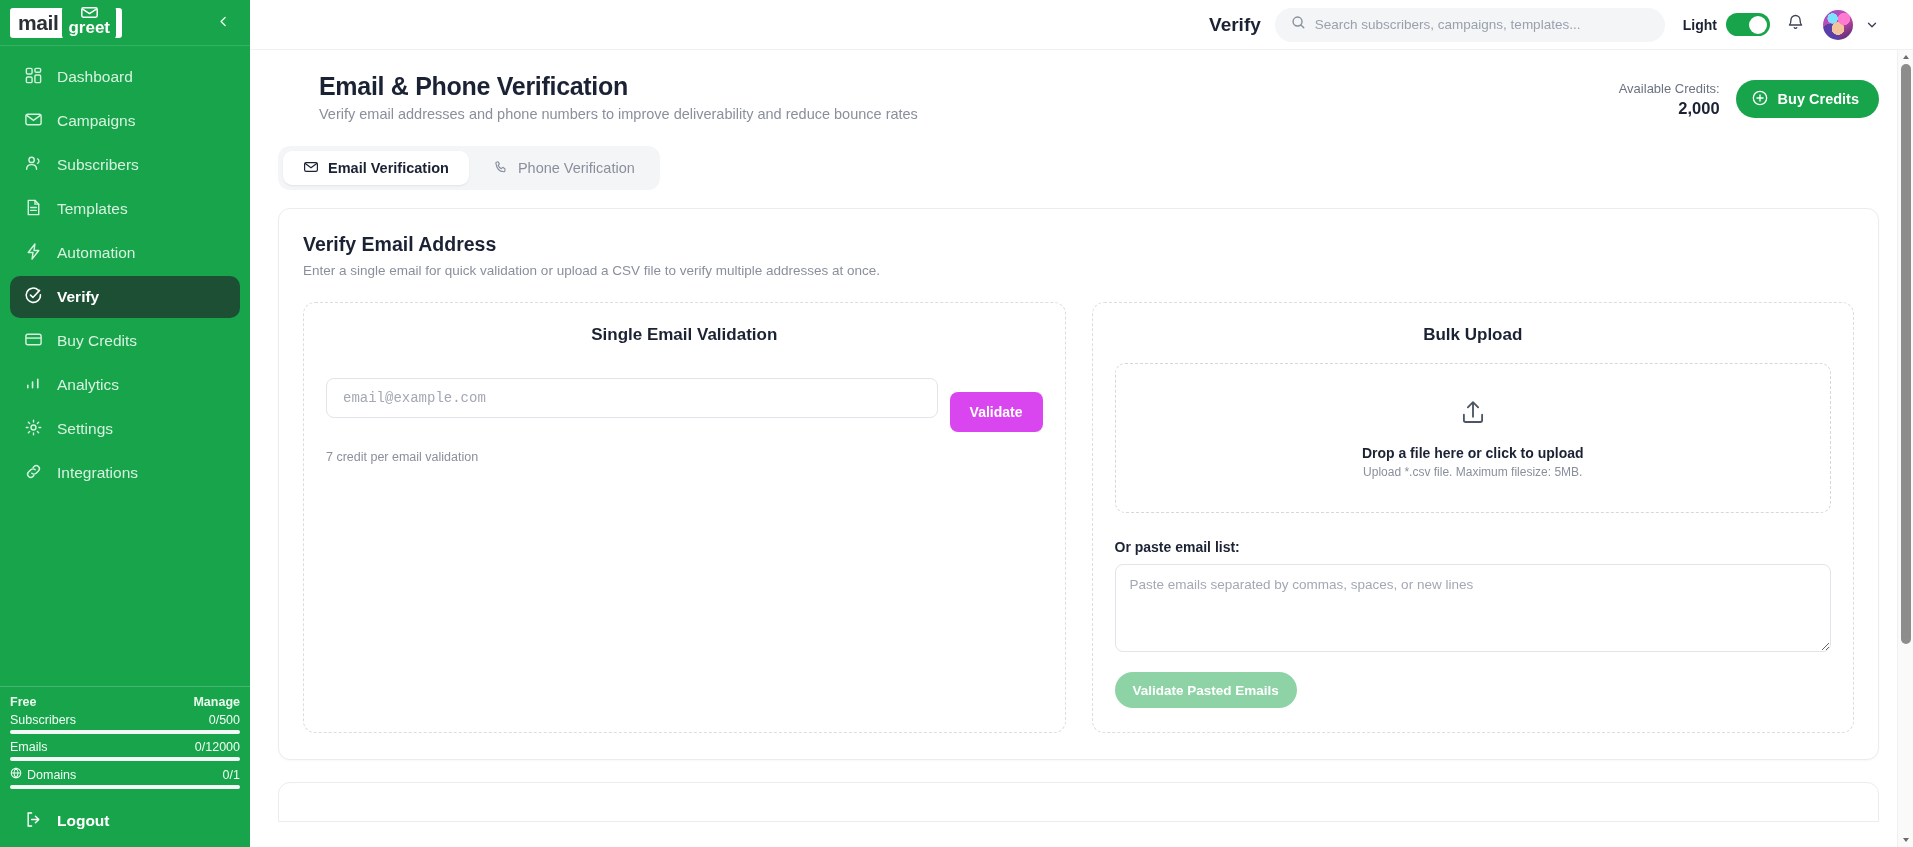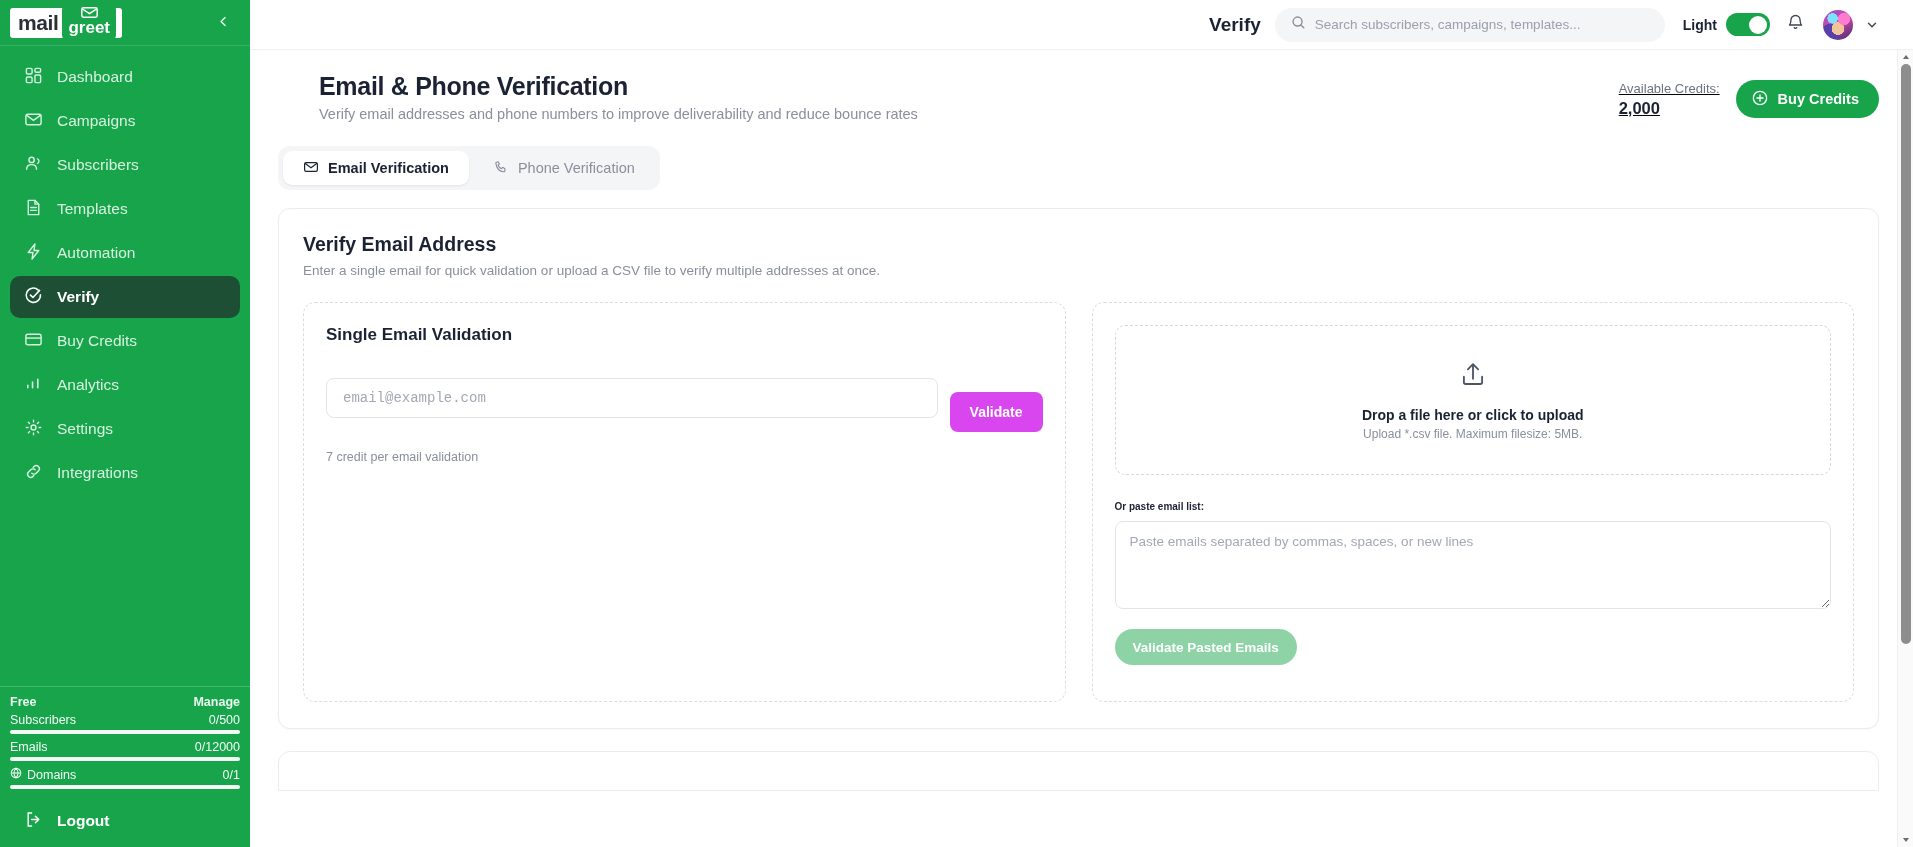--- a/index.html
+++ b/index.html
@@ -101,21 +101,21 @@
   .content { flex: 1 1 auto; overflow: hidden; padding: 0 34px 0 28px;
     position: relative; }
 
   .page-head { display: flex; align-items: flex-start;
     justify-content: space-between; padding-top: 22px; margin-left: 41px; }
   .page-title { font-size: 25px; font-weight: 700; color: #1b2233;
     letter-spacing: -0.3px; }
   .page-sub { font-size: 14.5px; color: #8a8f9c; margin-top: 5px; }
   .credits-wrap { display: flex; align-items: center; gap: 16px;
     padding-top: 8px; }
-  .credits-text { text-align: left; text-decoration: underline; }
+  .credits-text { text-align: right; }
   .credits-label { font-size: 13px; color: #6b7280; }
   .credits-value { font-size: 16.5px; font-weight: 700; color: #1b2233;
     margin-top: 3px; }
   .buy-btn { display: flex; align-items: center; gap: 9px;
     background: #17a44a; color: #fff; border: none; border-radius: 22px;
     height: 38px; padding: 0 20px 0 15px; font-size: 14.5px;
     font-weight: 700; cursor: pointer;
     font-family: "Liberation Sans", sans-serif; }
 
   .tabs { display: inline-flex; background: #f4f5f7; border-radius: 12px;
@@ -130,42 +130,42 @@
   .card { margin-top: 18px; border: 1px solid #ececf0; border-radius: 12px;
     background: #fff; padding: 24px 24px 26px 24px;
     box-shadow: 0 1px 2px rgba(16,24,40,0.03); }
   .card-title { font-size: 19.5px; font-weight: 700; color: #1b2233; }
   .card-sub { font-size: 13.5px; color: #8a8f9c; margin-top: 7px; }
 
   .cols { display: flex; gap: 26px; margin-top: 24px; }
   .panel { flex: 1 1 0; border: 1px dashed #dcdde3; border-radius: 12px;
     padding: 22px 22px 24px 22px; min-height: 400px; }
   .panel-title { font-size: 17px; font-weight: 700; color: #1b2233;
-    margin-bottom: 18px; }
+    margin-bottom: 18px; text-align: center; }
 
   .email-row { display: flex; gap: 12px; align-items: center; }
   .email-input { flex: 1 1 auto; height: 40px; border: 1px solid #e3e4e9;
     border-radius: 8px; padding: 0 16px; font-size: 14px; outline: none;
     color: #3b4252; font-family: Liberation Mono, monospace; }
   .email-input::placeholder { color: #a3a8b3; }
   .validate-btn { height: 40px; padding: 0 20px; border-radius: 8px;
     border: none; background: #d946ef; color: #ffffff; font-size: 14px;
     font-weight: 700; cursor: pointer;
     font-family: "Liberation Sans", sans-serif; margin-top: 29px; }
   .credit-note { font-size: 12.5px; color: #8a8f9c; margin-top: 18px; }
 
   .dropzone { border: 1px dashed #d5d7de; border-radius: 10px;
     height: 150px; display: flex; flex-direction: column;
     align-items: center; justify-content: center; gap: 4px;
     cursor: pointer; }
   .dz-title { font-size: 14px; font-weight: 700; color: #1b2233;
     margin-top: 10px; }
   .dz-sub { font-size: 12px; color: #8a8f9c; }
 
-  .paste-label { font-size: 10px; font-weight: 700; color: #1b2233;
+  .paste-label { font-size: 14px; font-weight: 700; color: #1b2233;
     margin: 26px 0 9px 0; }
   .paste-area { width: 100%; height: 88px; border: 1px solid #e3e4e9;
     border-radius: 8px; padding: 12px 14px; font-size: 13.5px;
     resize: vertical; outline: none; color: #3b4252;
     font-family: "Liberation Sans", sans-serif; }
   .paste-area::placeholder { color: #a3a8b3; }
   .validate-paste-btn { margin-top: 16px; height: 36px; padding: 0 18px;
     border-radius: 18px; border: none; background: #8ed3a6; color: #fff;
     font-size: 13.5px; font-weight: 700; cursor: pointer;
     font-family: "Liberation Sans", sans-serif; }
@@ -410,20 +410,21 @@
           <div class="panel">
             <div class="panel-title">Single Email Validation</div>
             <div class="email-row">
               <input class="email-input" placeholder="email@example.com" style="">
               <button class="validate-btn">Validate</button>
             </div>
             <div class="credit-note">7 credit per email validation</div>
           </div>
 
           <div class="panel">
+            <div class="panel-title">Bulk Upload</div>
 
             <div class="dropzone">
               <span>
                 <svg width="30" height="30" viewBox="0 0 28 28" fill="none">
                     <path d="M14 18.5V4.8M14 4.8 9.2 9.6M14 4.8l4.8 4.8" stroke="#4b5563" stroke-width="1.7" stroke-linecap="round" stroke-linejoin="round"></path>
                     <path d="M5.5 16.5v5.2a1.6 1.6 0 0 0 1.6 1.6h13.8a1.6 1.6 0 0 0 1.6-1.6v-5.2" stroke="#4b5563" stroke-width="1.7" stroke-linecap="round"></path>
                   </svg>
               </span>
               <div class="dz-title">Drop a file here or click to upload</div>
               <div class="dz-sub">Upload *.csv file. Maximum filesize: 5MB.</div>

